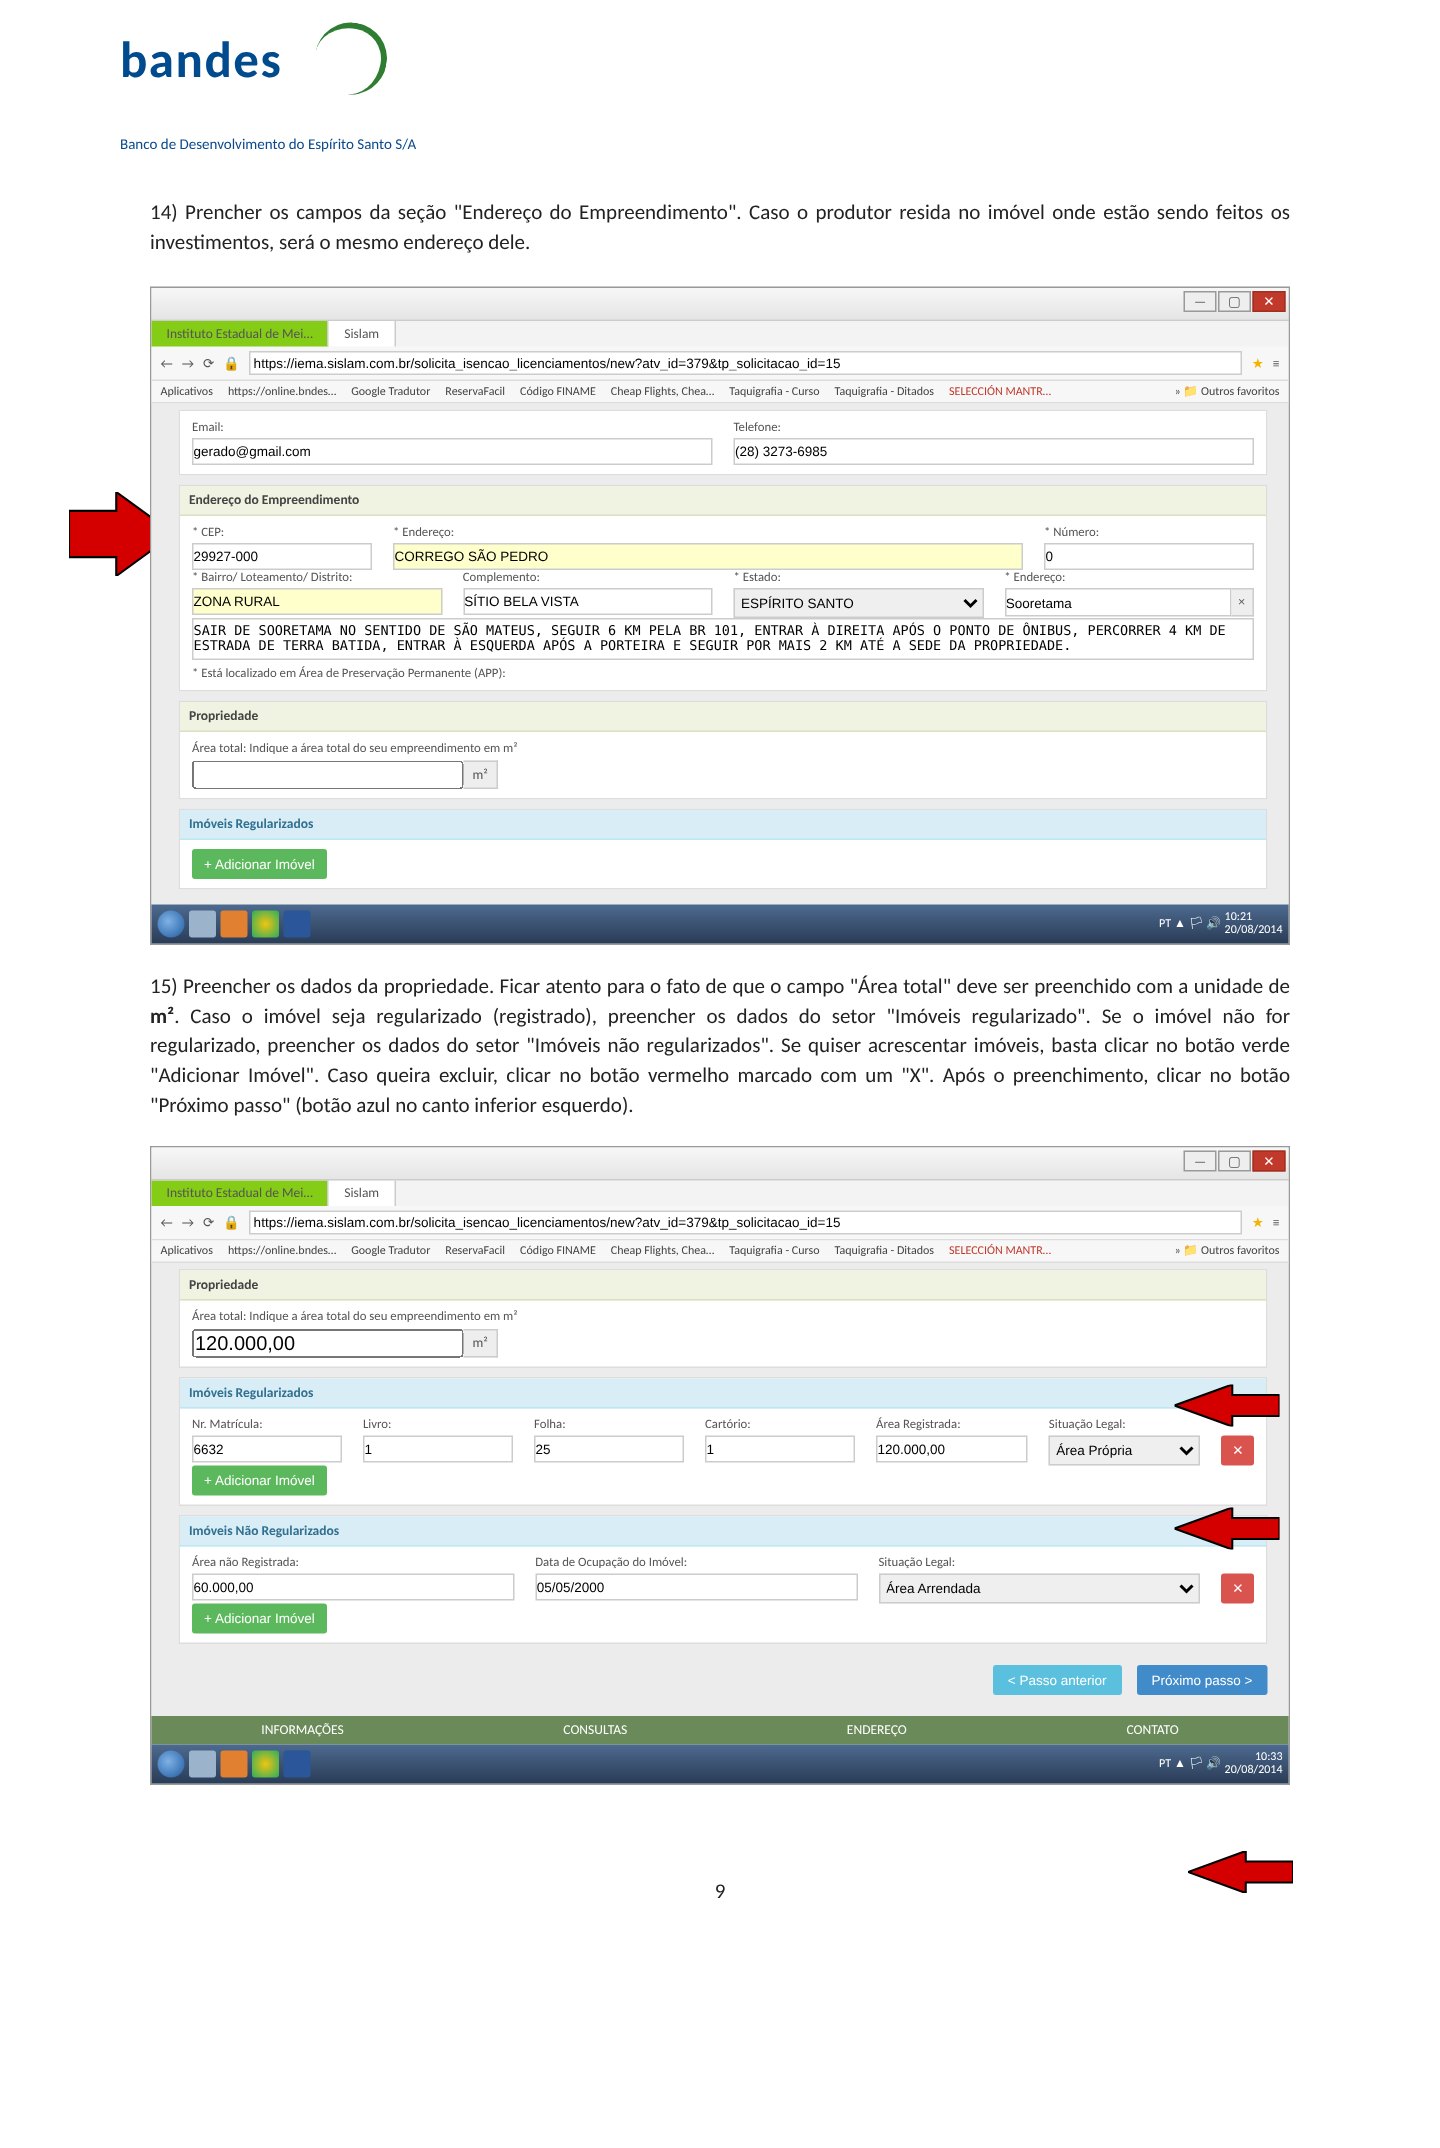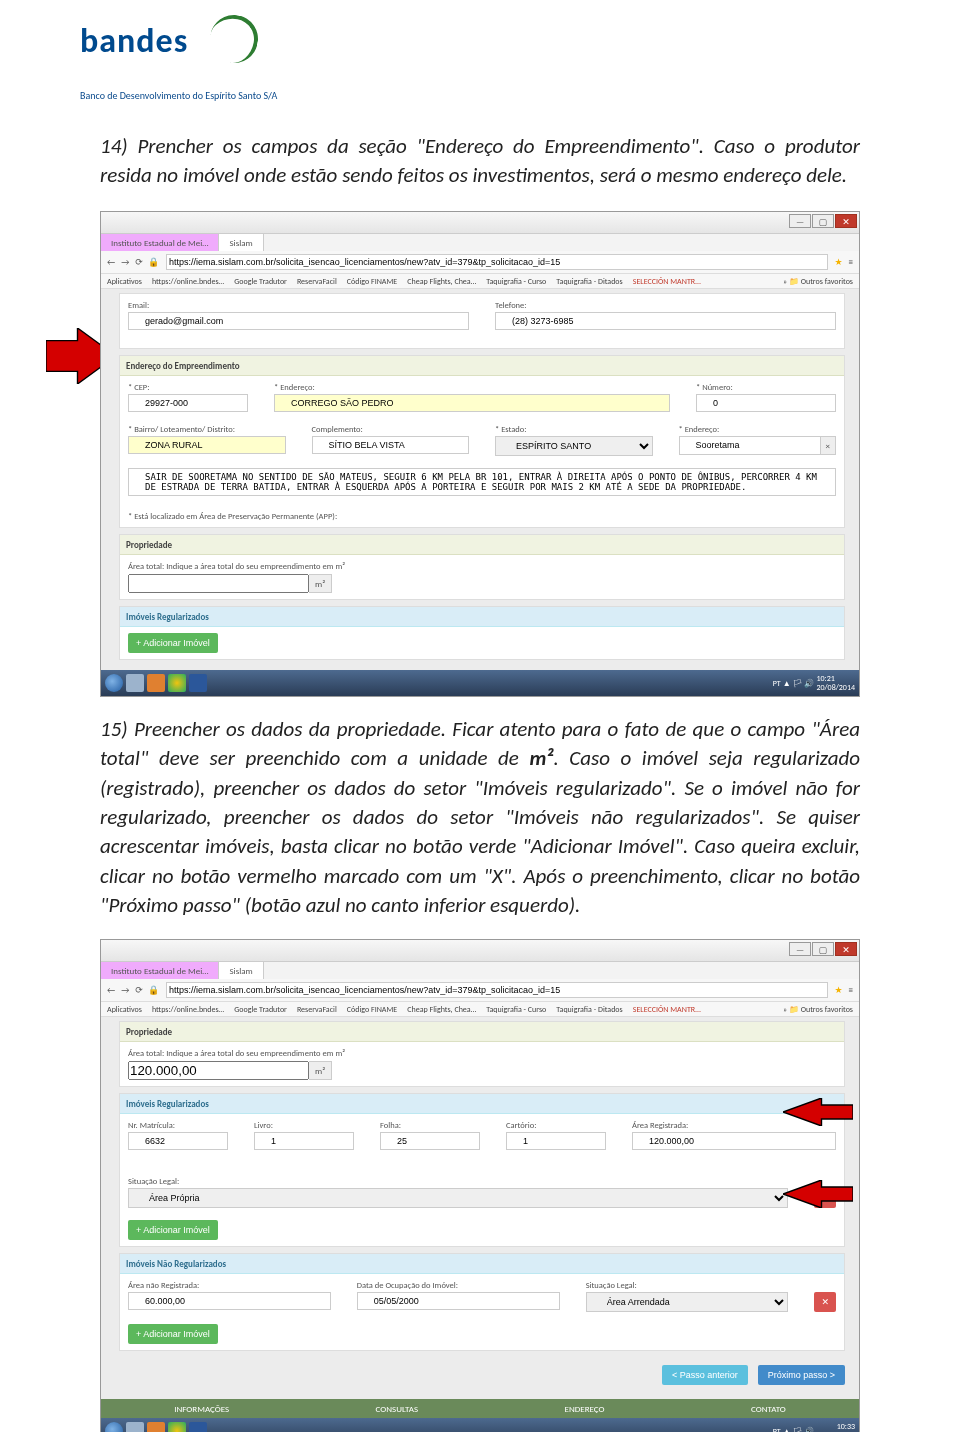--- a/index.html
+++ b/index.html
@@ -24,26 +24,25 @@
       width: 48px; height: 48px;
       border: 4px solid #2e7d32;
       border-radius: 50%;
       border-left: transparent;
       border-bottom: transparent;
       top: -12px; right: -6px;
       transform: rotate(10deg);
     }
     .logo-sub { font-size: 10px; color: #0a4a8c; margin-top:-2px; }
     .body-text {
-      font-size: 21px;
+      font-size: 14px;
       color: #222;
       text-align: justify;
       padding: 0 100px 20px 100px;
       line-height: 1.4;
-      font-style: italic;
     }
     .body-text-2 { padding: 18px 100px 18px 100px; }
     .bold { font-weight: bold; }
     .screenshot {
       position: relative;
       margin: 0 100px 0 100px;
       border: 1px solid #999;
       background: #f2f2f2;
       font-size: 9px;
       color: #555;
@@ -54,35 +53,35 @@
       border-bottom:1px solid #ccc;
       position:relative;
     }
     .ss-header .wincontrols {
       position:absolute; right:2px; top:2px; display:flex; gap:1px;
     }
     .wincontrols span { display:inline-block; width:22px; height:14px; text-align:center; font-size:9px; line-height:14px; border:1px solid #999; background:#eee;}
     .wincontrols .close { background:#c0392b; color:#fff; border-color:#a03020;}
     .ss-tabs { display:flex; background:#f3f3f3; }
     .ss-tab { padding: 3px 10px; border-right:1px solid #ccc; font-size:9px; background:#fff;}
-    .ss-tab.inactive { background:#f0abfc;}
+    .ss-tab.inactive { background:#84cc16;}
     .ss-url { display:flex; align-items:center; padding:3px 6px; gap:6px; background:#f7f7f7; border-bottom:1px solid #ddd;}
     .ss-url .lock { color:#4a4;}
     .ss-url input { flex:1; border:1px solid #ccc; font-size:9px; padding:2px;}
     .ss-bookmarks { padding: 2px 6px; font-size:8px; color:#444; border-bottom:1px solid #ddd; background:#f7f7f7; display:flex; gap:10px; flex-wrap:wrap; align-items:center;}
     .ss-bookmarks .sel { color:#c0392b;}
     .ss-body { background:#ececec; padding: 4px 14px 4px 18px;}
     .panel { background:#fff; border:1px solid #ddd; margin-bottom:6px;}
     .panel-h { background: #f0f3e1; border-bottom:1px solid #dbe0c2; padding:4px 6px; font-size:9px; color:#444; font-weight:bold;}
     .panel-h.blue { background:#d9edf7; border-bottom-color:#bce8f1; color:#31708f;}
     .panel-b { padding:6px 8px;}
-    .row { display:flex; gap:26px; margin-bottom:12px; flex-wrap:wrap;}
+    .row { display:flex; gap:14px; margin-bottom:0; flex-wrap:wrap;}
     .field { flex:1; min-width:100px;}
     .field label { display:block; font-size:8.5px; color:#555; margin-bottom:2px;}
-    .field input, .field select, .field textarea { width:100%; border:1px solid #ccc; padding:3px 16px; font-size:9px;}
+    .field input, .field select, .field textarea { width:100%; border:1px solid #ccc; padding:3px 0; font-size:9px;}
     .hl { background:#ffffcc;}
     .btn-g { background:#5cb85c; color:#fff; border:none; padding:5px 8px; font-size:9px; border-radius:2px;}
     .btn-g::before { content:"+ ";}
     .btn-r { background:#d9534f; color:#fff; border:none; padding:5px 7px; font-size:9px; border-radius:2px;}
     .btn-blue { background:#428bca; color:#fff; border:none; padding:5px 10px; font-size:9px; border-radius:2px;}
     .btn-lb { background:#5bc0de; color:#fff; border:none; padding:5px 10px; font-size:9px; border-radius:2px;}
     .taskbar { height:26px; background: linear-gradient(#4d6a8f, #2a3c56); display:flex; align-items:center; justify-content:space-between;}
     .taskbar-l { display:flex; gap:3px; padding-left:4px; align-items:center;}
     .taskbar-l .orb { width:18px; height:18px; border-radius:50%; background: radial-gradient(circle at 40% 40%, #7fb2e5, #1f5aa0);}
     .taskbar-l .ic { width:18px; height:18px; background:#9cb3cc; border-radius:2px;}

